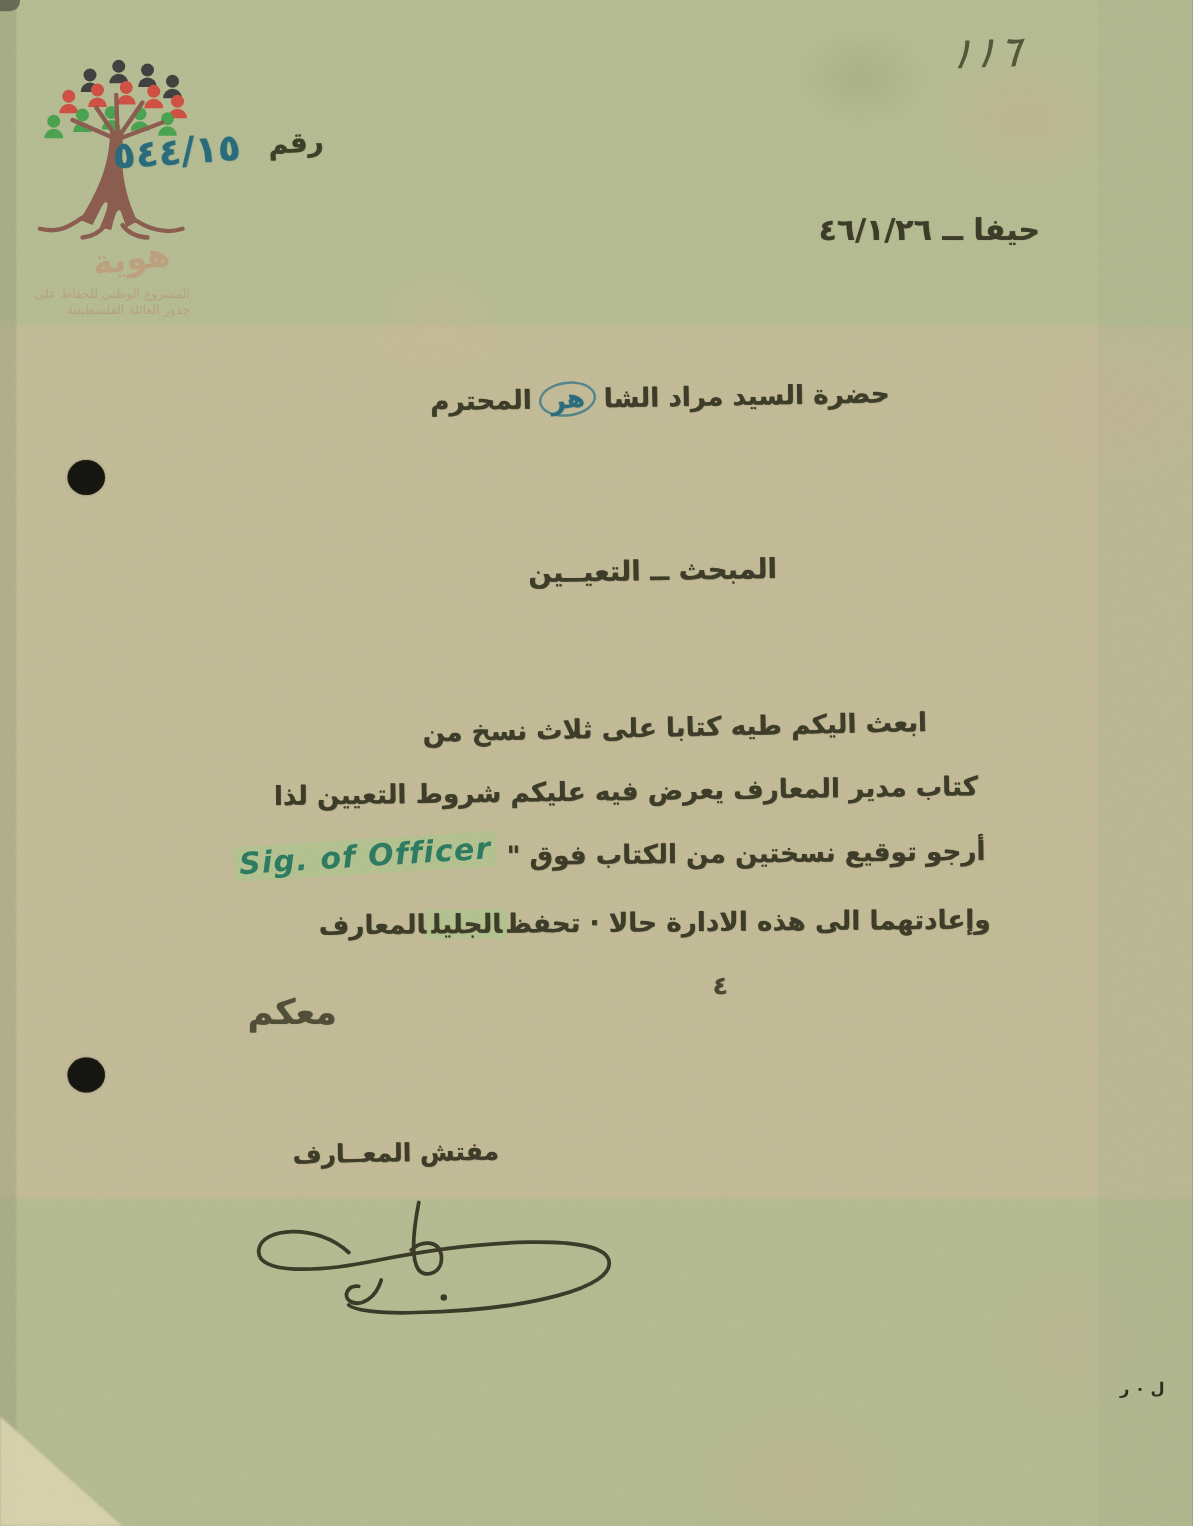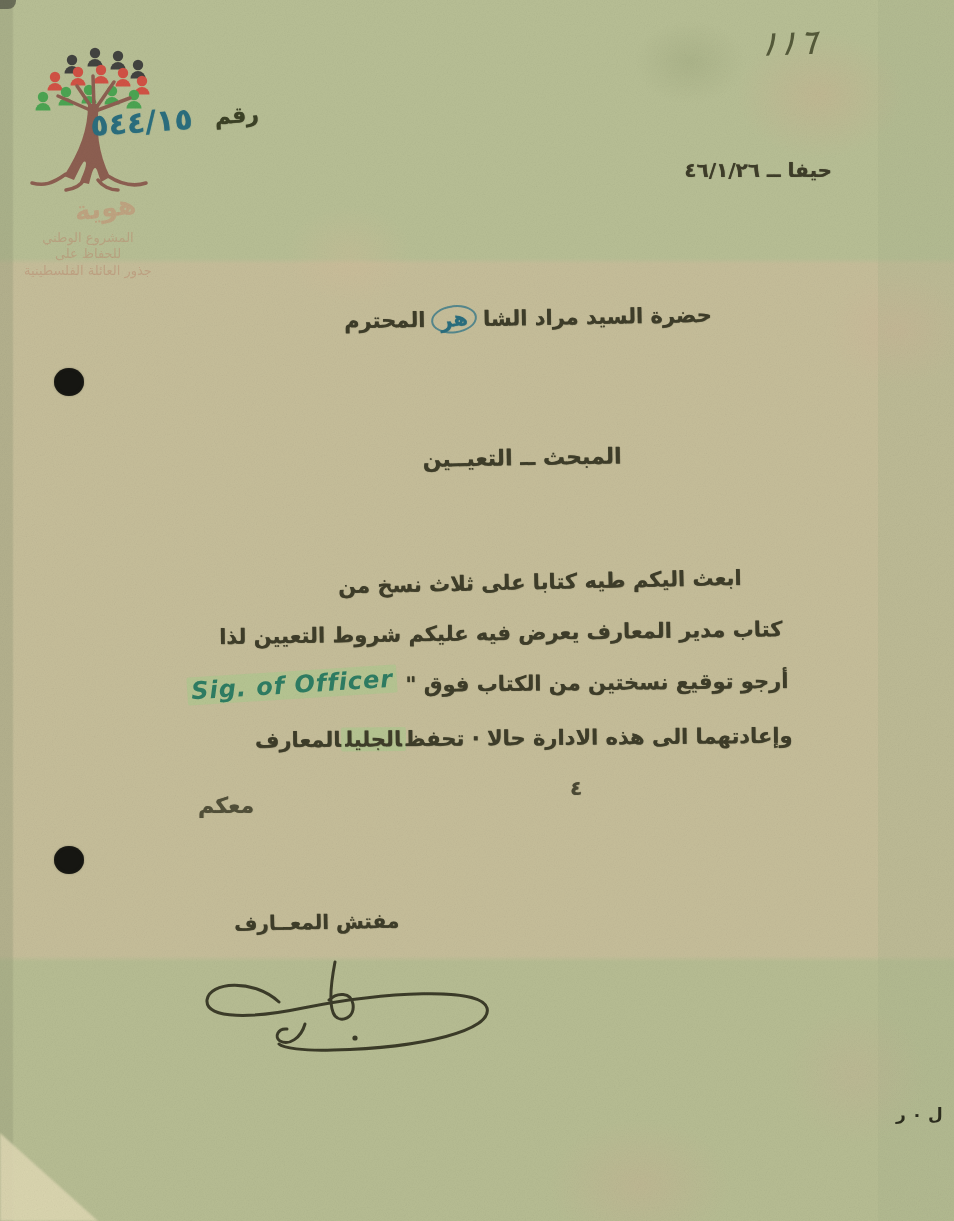--- a/index.html
+++ b/index.html
@@ -21,64 +21,64 @@
   .grain { position:absolute; inset:0; mix-blend-mode:multiply; pointer-events:none; }
   .ink   { color:#3e3d29; text-shadow:.3px .3px .7px rgba(56,55,35,.75); }
   .blue-ink  { color:#2a6e7e; text-shadow:.3px .3px .8px rgba(42,110,126,.5); }
   .green-ink { color:#2e7d63; }
   .arabic { direction:rtl; unicode-bidi:embed; }
   .hl { background:rgba(150,210,130,.32); padding:0 4px; border-radius:2px; }
 
   .watermark { position:absolute; left:22px; top:44px; width:170px; opacity:.93; }
   .wm-name { position:absolute; left:52px; top:148px; font-size:27px; font-weight:bold;
              color:rgba(198,142,112,.58); transform:rotate(-7deg); }
-  .wm-cap  { position:absolute; left:2px; top:186px; width:128px; text-align:center;
-             font-size:13px; line-height:1.25; color:rgba(188,138,112,.55); direction:rtl; }
+  .wm-cap  { position:absolute; left:2px; top:186px; width:128px; 
+             font-size:10px; line-height:1.25; color:rgba(188,138,112,.55); direction:rtl; }
 
   .page-num { position:absolute; left:760px; top:22px; width:110px; font-size:35px;
               font-style:italic; letter-spacing:7px; color:#4b5031; opacity:.9;
               transform:skewX(-14deg) rotate(-2deg); }
 
   .ref-row { position:absolute; left:90px; top:102px; display:flex; flex-direction:row-reverse;
              align-items:center; gap:22px; transform:rotate(-4deg); }
   .ref-label { font-size:22px; font-weight:bold; color:#3c4226; }
   .ref-value { font-size:30px; font-weight:bold; letter-spacing:4px; }
 
   .header-block { position:absolute; right:116px; top:150px; text-align:right; }
   .office     { font-size:20px; font-weight:bold; letter-spacing:.5px; }
-  .place-date { font-size:20px; font-weight:bold; margin-top:8px; padding-right:6px; }
+  .place-date { font-size:24px; font-weight:bold; margin-top:20px; padding-right:6px; }
 
   .addressee { position:absolute; right:242px; top:304px; font-size:21px; font-weight:bold;
                white-space:nowrap; transform:rotate(-1deg); }
   .circled { display:inline-block; margin:0 6px; padding:0 7px; border:2px solid rgba(58,122,138,.8);
              border-radius:50%; transform:rotate(-6deg); }
 
   .subject { position:absolute; left:390px; top:445px; width:264px; text-align:center;
              font-size:22px; font-weight:bold; transform:rotate(-1deg); }
 
   .bline { position:absolute; font-size:21px; font-weight:bold; white-space:nowrap; }
   .b1 { right:212px; top:570px; transform:rotate(-1.2deg); }
   .b2 { right:172px; top:621px; transform:rotate(-.8deg); }
   .b3 { right:166px; top:669px; transform:rotate(-.6deg); }
   .b4 { right:162px; top:726px; transform:rotate(-.5deg); }
   .en-sig { font-size:24px; font-style:italic; font-weight:bold; letter-spacing:1px;
             display:inline-block; transform:rotate(-3deg); margin:0 8px; }
-  .closing { position:absolute; left:198px; top:793px; font-size:22px; font-weight:bold; opacity:.85; }
+  .closing { position:absolute; left:198px; top:793px; font-size:28px; font-weight:bold; opacity:.85; }
   .stray   { position:absolute; left:570px; top:776px; font-size:20px; font-weight:bold; opacity:.9; }
 
   .sig-title { position:absolute; left:234px; top:910px; font-size:20px; font-weight:bold;
                transform:rotate(-1deg); }
   .sig-svg { position:absolute; left:183px; top:948px; }
 
   .hole { position:absolute; width:30px; height:28px; border-radius:50%; background:#161612;
           box-shadow:0 0 3px rgba(40,40,30,.6) inset, 0 0 2px rgba(90,90,70,.5); }
   .hole-1 { left:54px; top:368px; }
   .hole-2 { left:54px; top:846px; }
 
-  .margin-mark { position:absolute; left:896px; top:1104px; font-size:17px; font-weight:bold;
+  .margin-mark { position:absolute; left:896px; top:1104px; font-size:13px; font-weight:bold;
                  color:#2c2d1e; letter-spacing:2px; direction:rtl; }
 
   .fold { position:absolute; left:0; bottom:0; width:0; height:0;
           border-bottom:88px solid rgba(222,215,178,.9); border-right:98px solid transparent;
           filter:blur(1px); }
   .corner-tl { position:absolute; left:0; top:0; width:16px; height:9px; background:#5a5d4b;
                border-bottom-right-radius:8px; opacity:.8; }
 </style>
 </head>
 <body>

